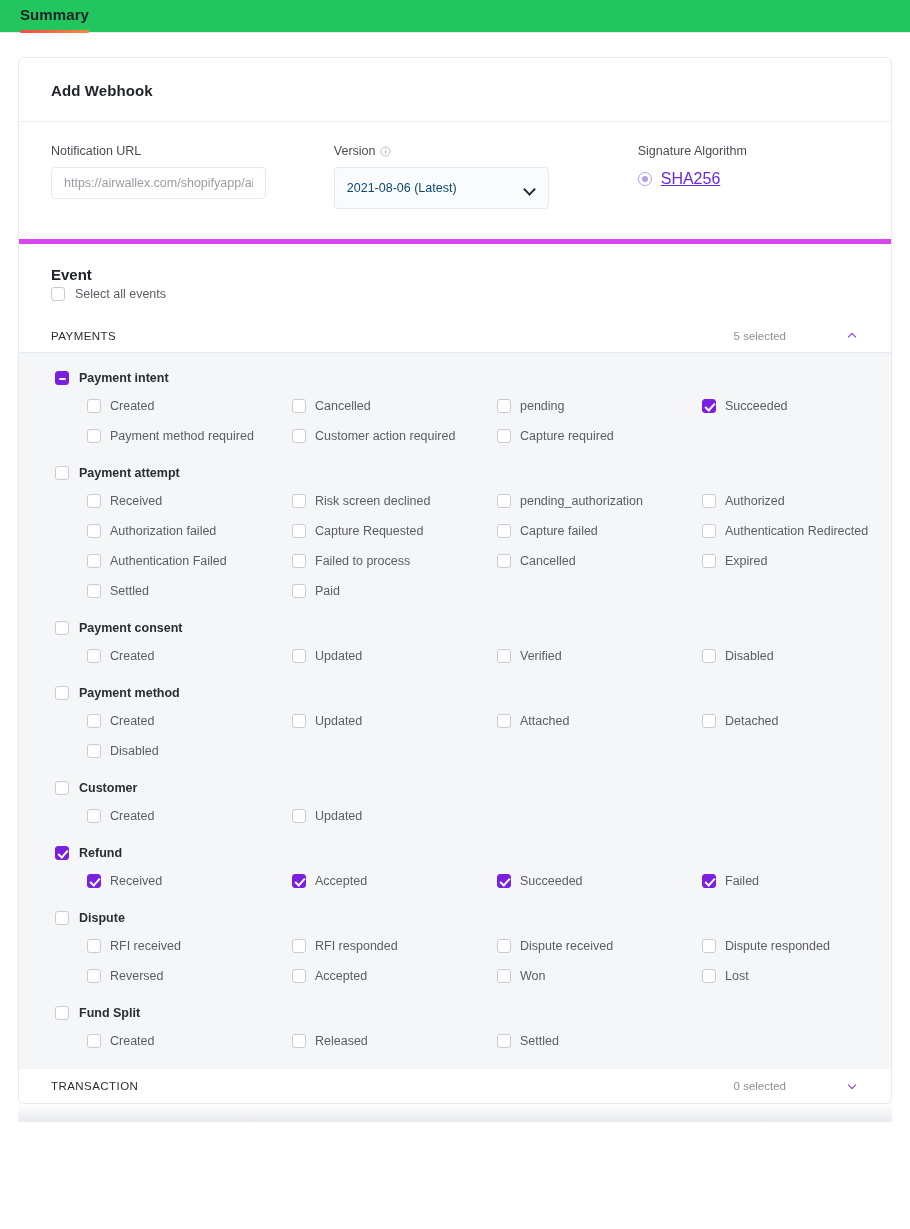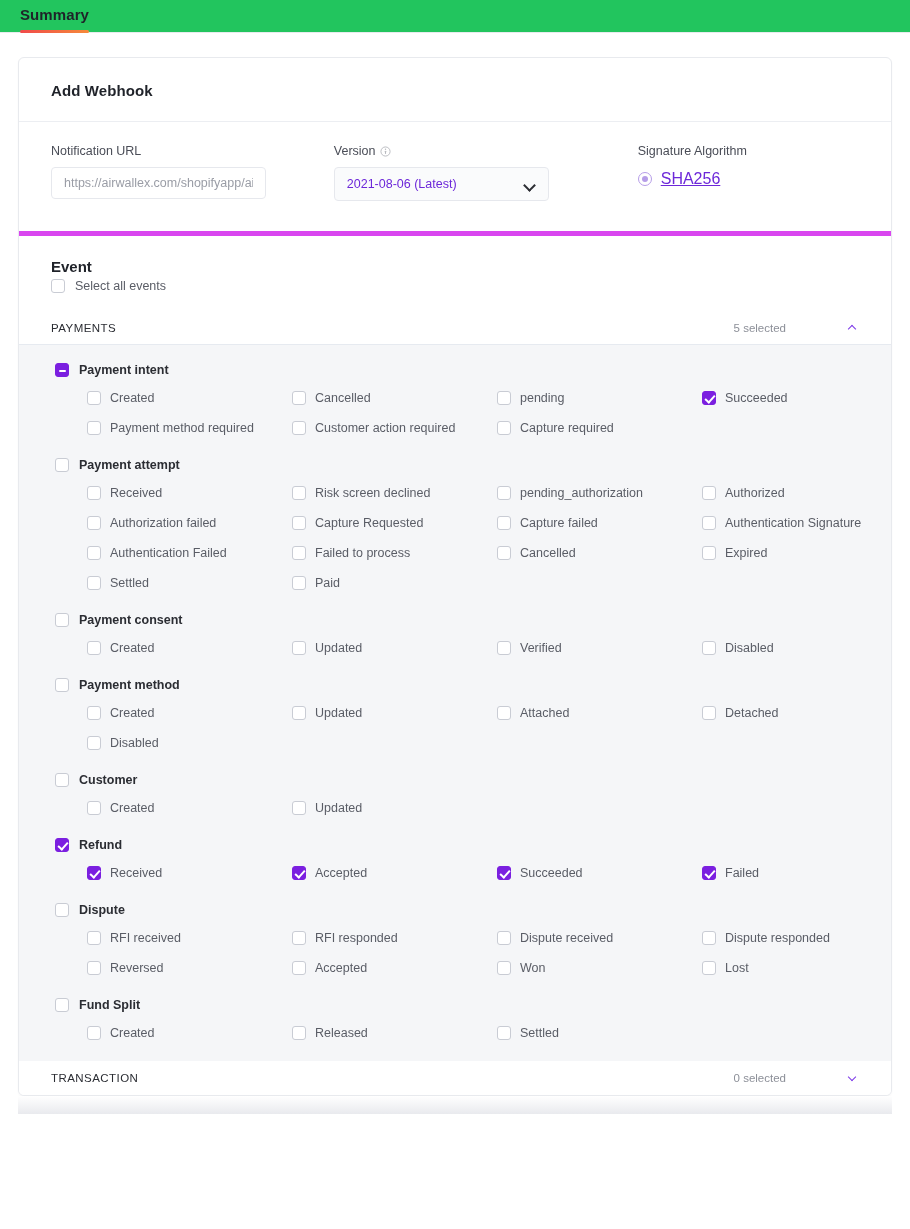--- a/index.html
+++ b/index.html
@@ -105,27 +105,27 @@
     color: #2b2d33;
     outline: none;
     overflow: hidden;
     text-overflow: clip;
     white-space: nowrap;
   }
   .text-input::placeholder { color: #9a9da6; }
 
   .select {
     width: 215px;
-    height: 34px;
+    height: 42px;
     border: 1px solid #e6e8ed;
     border-radius: 4px;
     background: #fafbfc;
     padding: 0 12px;
     font-size: 12.5px;
-    color: #6d28d9;
+    color: #0c4a6e;
     display: flex;
     align-items: center;
     justify-content: space-between;
     cursor: pointer;
   }
   .chev-dn {
     width: 11px; height: 7px;
     position: relative;
   }
   .chev-dn::before {
@@ -436,21 +436,21 @@
               <div class="child-cell">
                 <span class="cb"></span>
                 <span class="child-label">Capture Requested</span>
               </div>
               <div class="child-cell">
                 <span class="cb"></span>
                 <span class="child-label">Capture failed</span>
               </div>
               <div class="child-cell">
                 <span class="cb"></span>
-                <span class="child-label">Authentication Signature</span>
+                <span class="child-label">Authentication Redirected</span>
               </div>
               <div class="child-cell">
                 <span class="cb"></span>
                 <span class="child-label">Authentication Failed</span>
               </div>
               <div class="child-cell">
                 <span class="cb"></span>
                 <span class="child-label">Failed to process</span>
               </div>
               <div class="child-cell">

